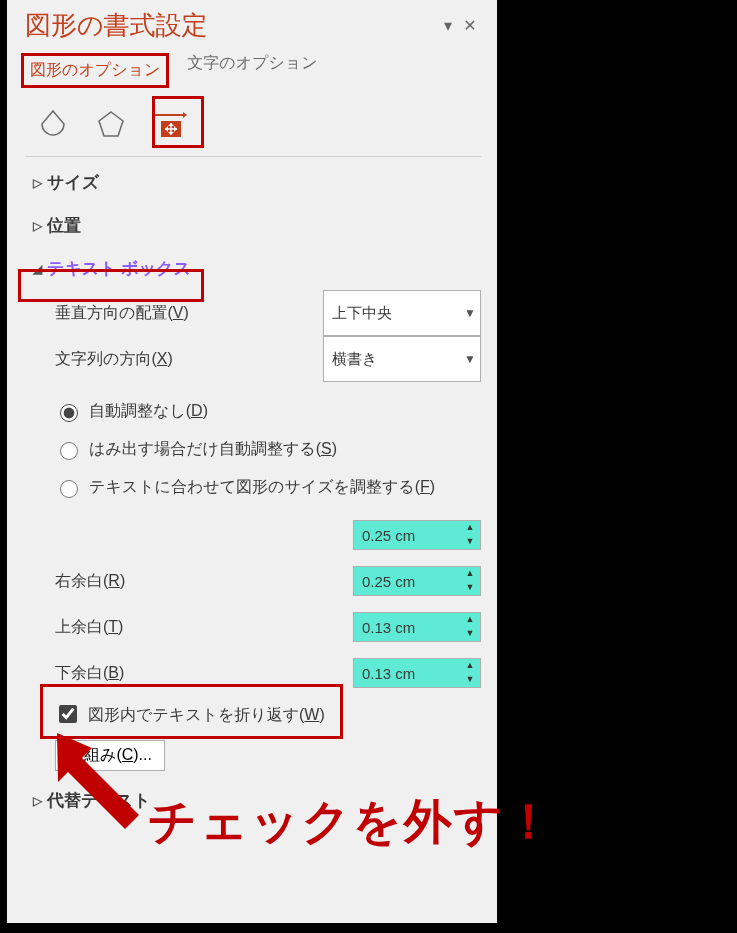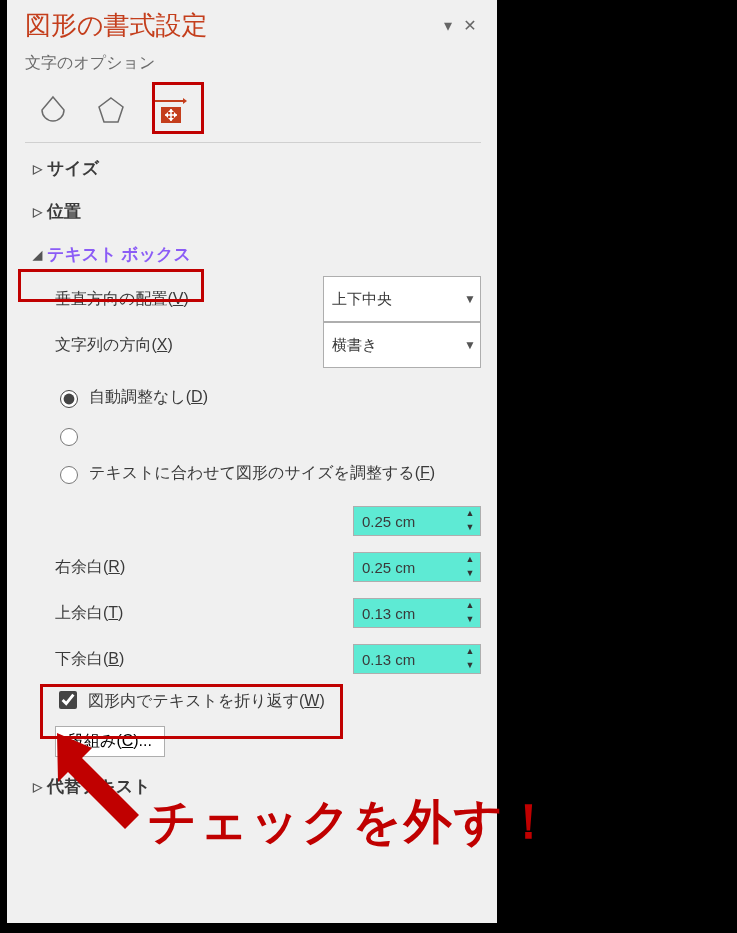--- a/index.html
+++ b/index.html
@@ -79,20 +79,23 @@
 
 <div class="panel">
 
   <div class="header-row">
     <div class="panel-title">図形の書式設定</div>
     <div class="hdr-btn">▾</div>
     <div class="hdr-btn">✕</div>
   </div>
 
   <div class="tab-row">
+    <span class="highlight-red-box">
+      <span class="tab active">図形のオプション</span>
+    </span>
     <span class="tab">文字のオプション</span>
   </div>
 
   <div class="icon-row">
     <div class="icon-btn">
       <svg width="34" height="34" viewBox="0 0 34 34">
         <path d="M17 4 L28 17 A11 11 0 1 1 6 17 Z" fill="none" stroke="#6b6b6b" stroke-width="1.5"></path>
       </svg>
     </div>
     <div class="icon-btn">
@@ -154,20 +157,21 @@
     </div>
 
     <div style="height:10px"></div>
 
     <div class="radio-row">
       <input type="radio" checked="" style="">
       <span>自動調整なし(<u>D</u>)</span>
     </div>
     <div class="radio-row">
       <input type="radio" style="">
+      <span>はみ出す場合だけ自動調整する(<u>S</u>)</span>
     </div>
     <div class="radio-row">
       <input type="radio" style="">
       <span>テキストに合わせて図形のサイズを調整する(<u>F</u>)</span>
     </div>
 
     <div style="height:6px"></div>
 
     <div class="margin-row">
       <span class="spacer"></span>

